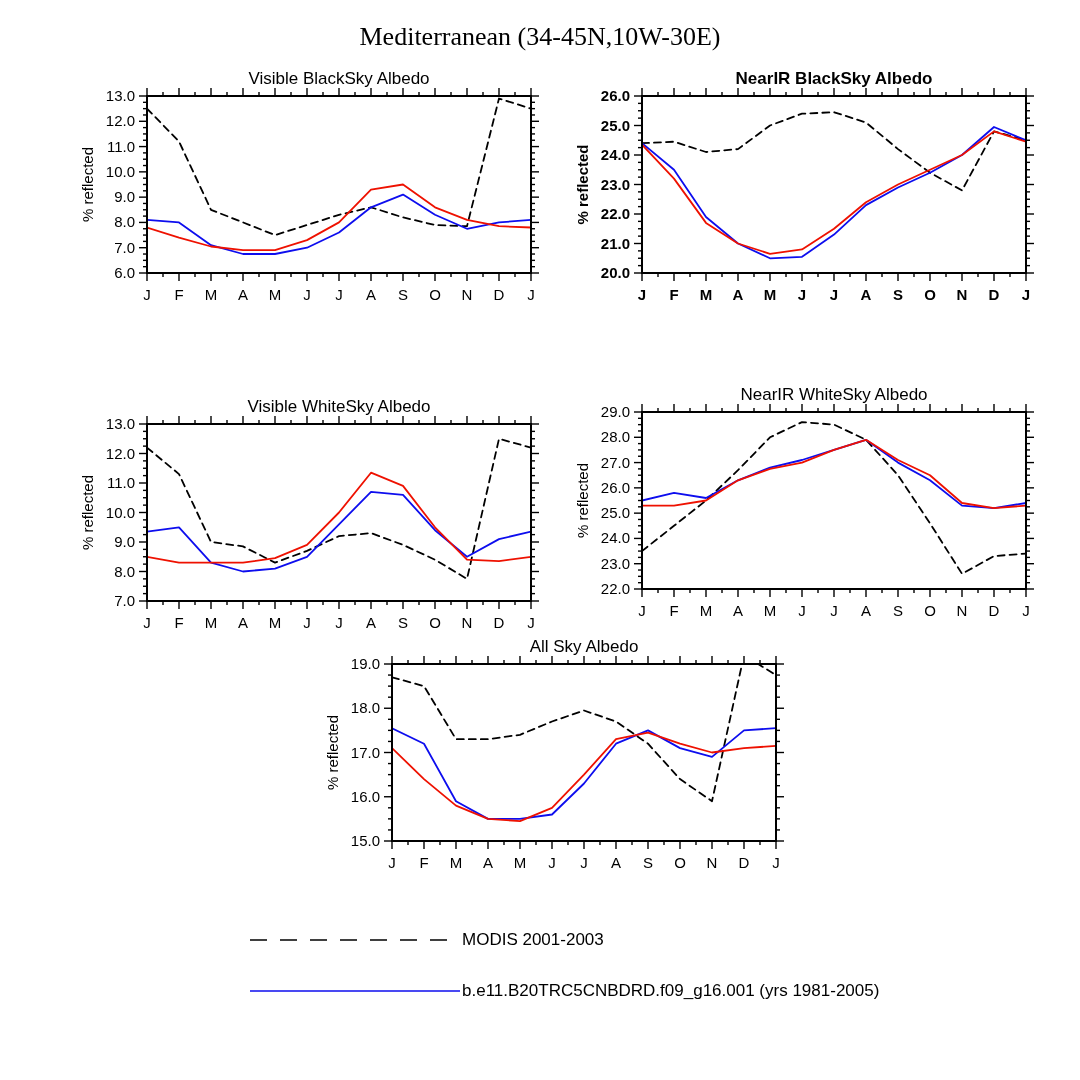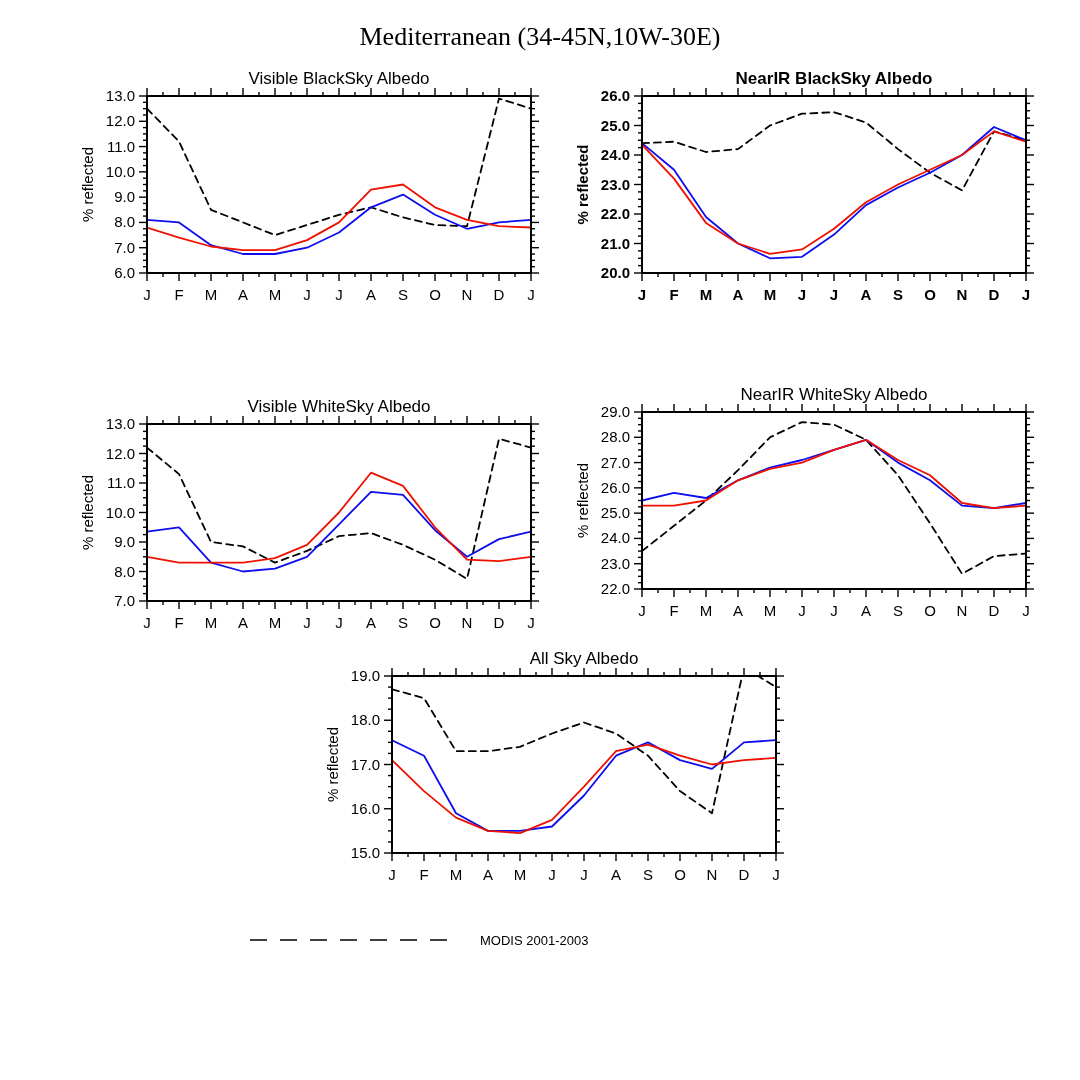--- a/index.html
+++ b/index.html
@@ -3,26 +3,26 @@
 <meta charset="utf-8">
 <style>
   html,body{margin:0;padding:0;background:#ffffff;}
   body{width:1080px;height:1080px;position:relative;font-family:"Liberation Sans",sans-serif;color:#000;}
   .page-title{position:absolute;top:22px;left:0;width:1080px;text-align:center;font-size:26px;font-weight:400;font-family:Liberation Serif, serif;}
   .chart{position:absolute;width:470px;height:255px;text-align:right;}
   .c0{left:75px;top:66px;}
   .c1{left:570px;top:66px;font-weight:bold;}
   .c2{left:75px;top:348px;margin-top:46px;}
   .c3{left:570px;top:348px;margin-top:34px;}
-  .c4{left:320px;top:634px;margin-top:12px;}
+  .c4{left:320px;top:634px;}
   svg text{font-family:"Liberation Sans","DejaVu Sans",sans-serif;fill:#000;}
   .legend{position:absolute;left:248px;top:928px;}
   .legend-row{display:flex;align-items:center;height:24px;margin-bottom:27px;}
   .legend-row svg{flex:0 0 auto;}
-  .legend-label{margin-left:18px;font-size:13px;white-space:nowrap;}
+  .legend-label{font-size:17px;white-space:nowrap;}
 </style>
 </head>
 <body>
 
 <div class="page-title">Mediterranean (34-45N,10W-30E)</div>
 
 <div class="chart c0"><svg width="470" height="255">
       <defs>
         <clipPath id="clip0">
           <rect x="72" y="30" width="384" height="177"></rect>
@@ -718,13 +718,19 @@
       <rect x="72" y="30" width="384" height="177" fill="none" stroke="#000" stroke-width="2"></rect>
     </svg></div>
 
 <div class="legend">
   <div class="legend-row">
     <svg width="214" height="20">
       <line x1="2" y1="10" x2="212" y2="10" stroke-width="1.6" stroke="#000000" stroke-dasharray="17 13"></line>
     </svg>
     <span class="legend-label">MODIS 2001-2003</span>
   </div>
+  <div class="legend-row">
+    <svg width="214" height="20">
+      <line x1="2" y1="10" x2="212" y2="10" stroke-width="1.6" stroke="#0d0dee"></line>
+    </svg>
+    <span class="legend-label">b.e11.B20TRC5CNBDRD.f09_g16.001 (yrs 1981-2005)</span>
+  </div>
 </div>
 
 </body></html>

